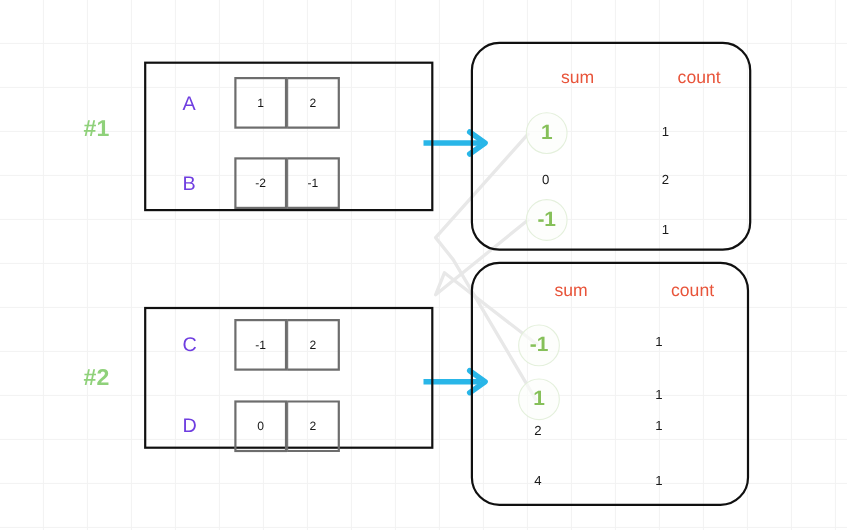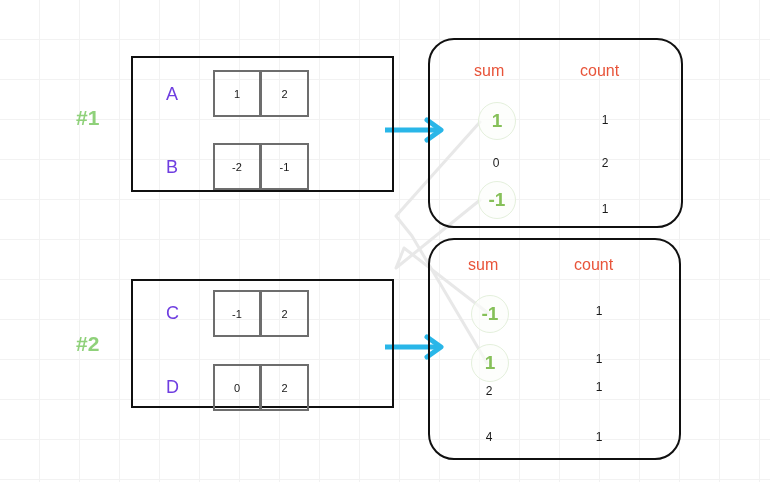--- a/index.html
+++ b/index.html
@@ -83,20 +83,21 @@
     background: transparent;
   }
   #panel-1 { left: 428px; top: 38px;  width: 255px; height: 190px; }
   #panel-2 { left: 428px; top: 238px; width: 253px; height: 222px; }
 
   .col-head {
     position: absolute;
     color: #e8543a;
     font-size: 16px;
     font-family: "Liberation Sans", sans-serif;
+    margin-left: 36px;
   }
   .data-val {
     position: absolute;
     color: #1a1a1a;
     font-size: 12px;
     font-family: "Liberation Sans", sans-serif;
     text-align: center;
     transform: translate(-50%, -50%);
     white-space: nowrap;
   }

